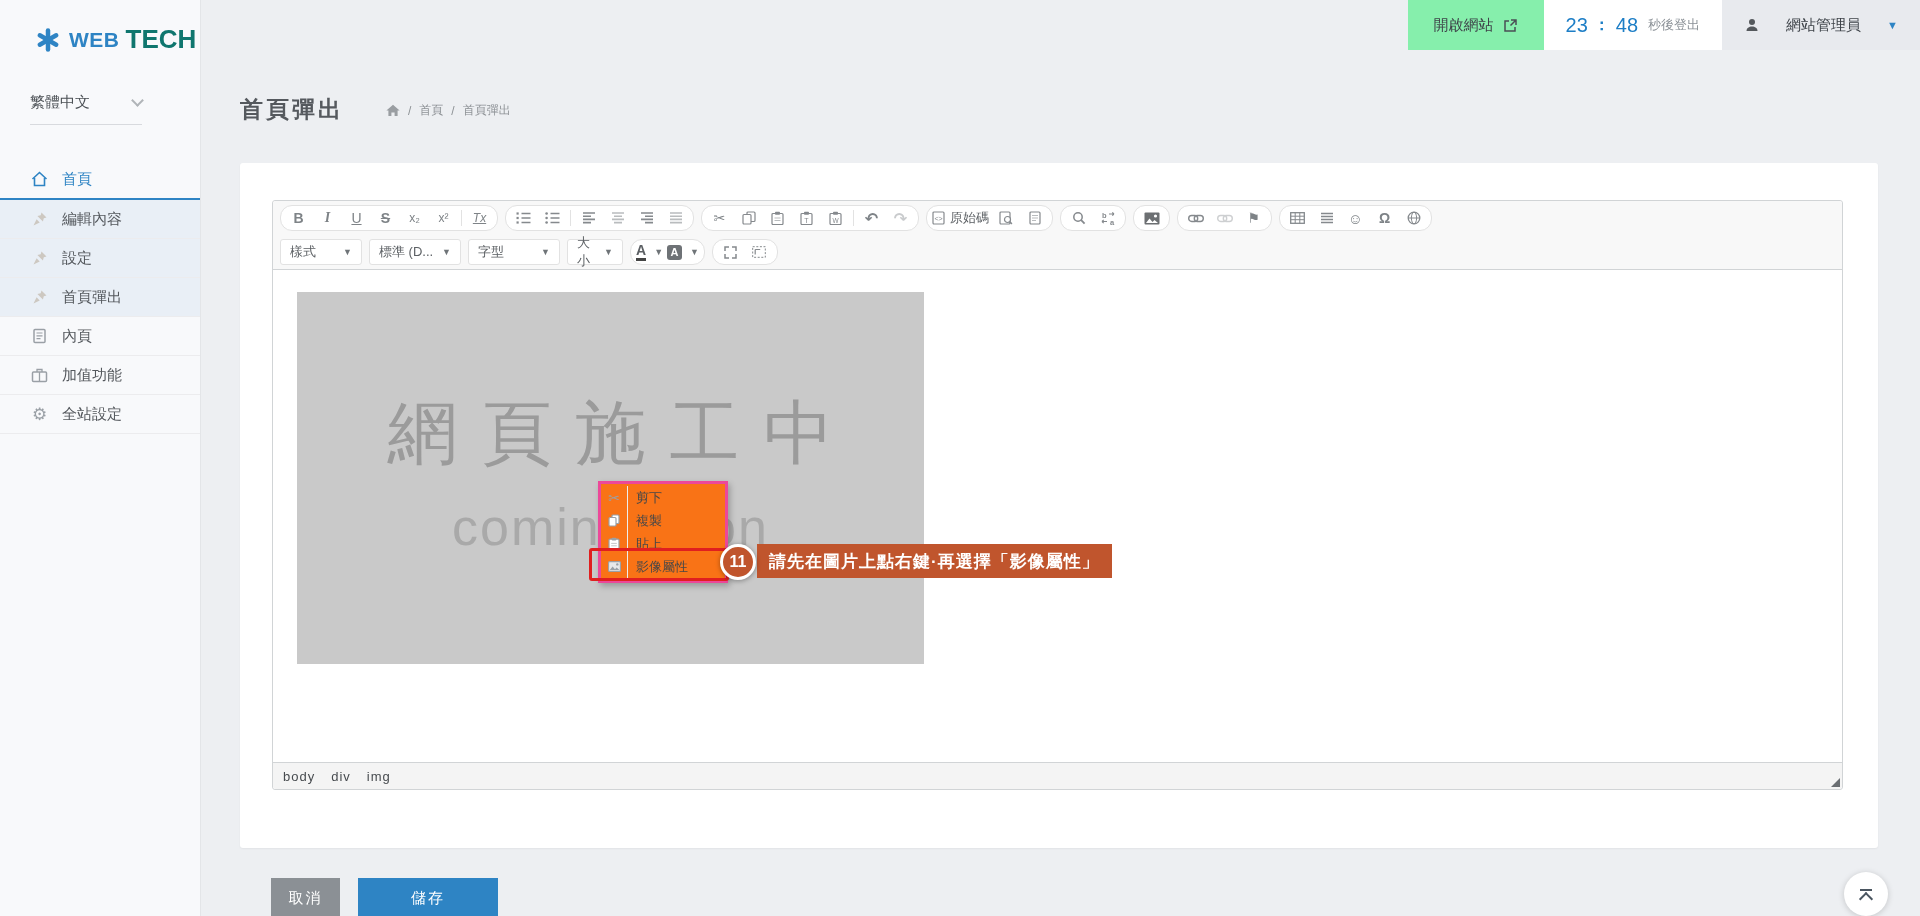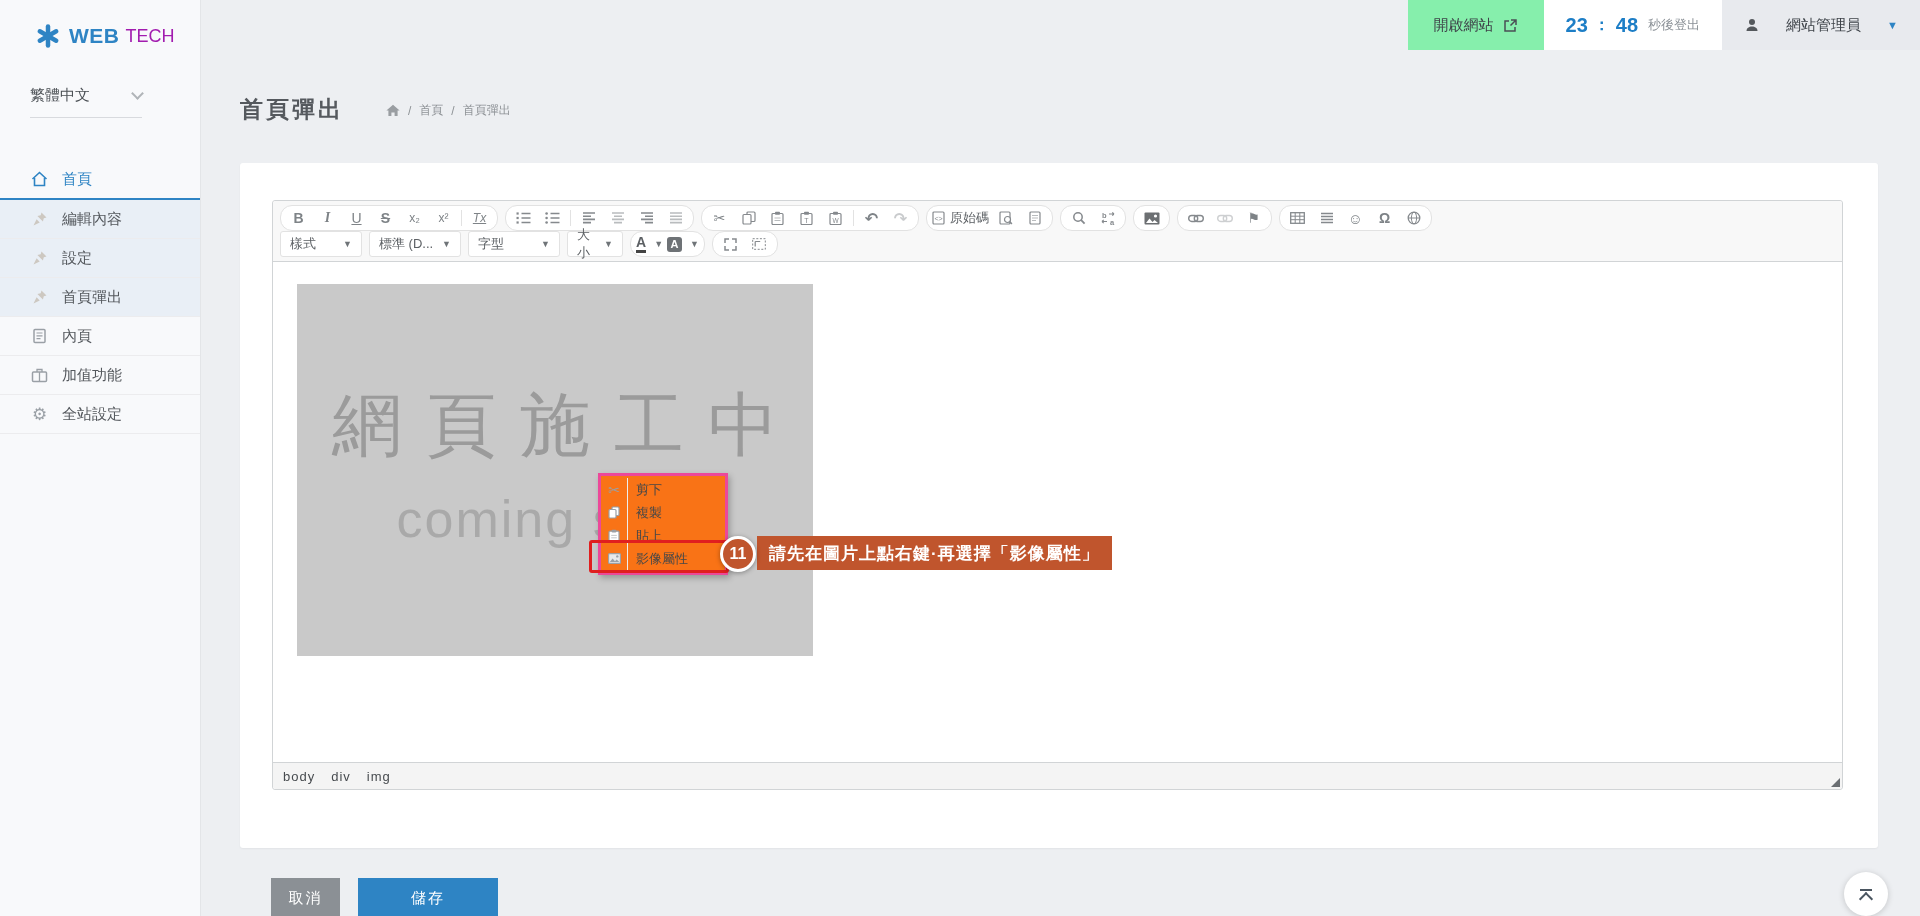--- a/index.html
+++ b/index.html
@@ -5,57 +5,57 @@
   html,body{margin:0;padding:0;}
   body{width:1920px;height:916px;position:relative;overflow:hidden;background:#edeff2;
        font-family:"Liberation Sans","DejaVu Sans",sans-serif;color:#54585d;}
   svg{display:block}
 
   
   .sidebar{position:absolute;left:0;top:0;width:200px;height:916px;background:#f8f9fb;
            border-right:1px solid #e3e5e8;z-index:6}
   .logo{display:flex;align-items:center;gap:9px;padding:24px 0 0 36px}
   .logo-primary{color:#2e84c4;font-size:21px;font-weight:bold;letter-spacing:.5px}
-  .logo-secondary{color:#a21caf;font-size:18px;font-weight:normal;margin-left:-3px}
+  .logo-secondary{color:#0f766e;font-size:26px;font-weight:bold;margin-left:-3px}
   .lang{margin:38px 28px 0 30px;width:112px;padding-bottom:12px;border-bottom:1px solid #d8dade;
         display:flex;justify-content:space-between;align-items:center;font-size:15px;color:#4a4f54;cursor:pointer}
   .chev{width:7px;height:7px;border-right:2px solid #b0b4b8;border-bottom:2px solid #b0b4b8;
         transform:rotate(45deg);margin-top:-4px}
   .nav{position:absolute;left:0;top:160px;width:200px}
   .nav-item{height:38px;display:flex;align-items:center;gap:13px;padding-left:30px;font-size:15px;
             color:#54585d;border-bottom:1px solid #ececee;cursor:pointer;background:#f8f9fb}
   .nav-item.sub{background:#e9eff6}
   .nav-item.active{color:#2e84c4;border-bottom:2px solid #2e84c4}
   .nav-ico{width:19px;display:flex;justify-content:center;align-items:center}
   .g-gear::before{content:"⚙";font-size:17px;color:#9aa0a6;line-height:1}
 
   
   .topbar{position:absolute;left:200px;right:0;top:0;height:50px;display:flex;justify-content:flex-end;z-index:5}
   .seg{display:flex;align-items:center;height:50px}
   .seg-open{background:#86efac;padding:0 26px;gap:9px;font-size:15px;color:#3e4349;cursor:pointer}
   .seg-timer{background:#ffffff;padding:0 22px;gap:4px}
-  .t-num{color:#1d7ec6;font-size:20px;font-weight:bold}
+  .t-num{color:#1d7ec6;font-size:20px;font-weight:normal}
   .t-colon{color:#1d7ec6;font-size:16px;font-weight:bold;margin:0 2px}
   .t-suffix{color:#8a9096;font-size:13px;margin-left:6px}
   .seg-user{background:#e8eaee;padding:0 22px;gap:26px;font-size:15px;color:#3e4349;cursor:pointer}
   .caret-blue{color:#2e84c4;font-size:11px}
 
   
   .page-head{position:absolute;left:240px;top:94px;display:flex;align-items:baseline;z-index:4}
   .page-title{font-size:23px;font-weight:bold;letter-spacing:3px;color:#55595e;margin:0}
   .breadcrumb{margin-left:42px;display:flex;align-items:center;gap:8px;font-size:12px;color:#8e9296}
 
   
   .card{position:absolute;left:240px;top:163px;width:1638px;height:685px;background:#fff;
         border-radius:3px;box-shadow:0 1px 2px rgba(0,0,0,.05);z-index:1}
   .editor{position:absolute;left:32px;top:37px;width:1571px;height:590px;border:1px solid #d1d4d6;
           border-radius:3px;display:flex;flex-direction:column;box-sizing:border-box}
   .toolbar{background:#f8f8f8;border-bottom:1px solid #d1d4d6;padding:4px 7px;border-radius:3px 3px 0 0}
   .tb-row{display:flex;gap:7px}
-  .tb-row + .tb-row{margin-top:0}
+  .tb-row + .tb-row{margin-top:8px}
   .tb-group{background:#fff;border:1px solid #e2e2e2;border-radius:12px;display:flex;align-items:center;
             padding:0 3px;height:26px;box-sizing:border-box}
   .tb-btn{min-width:25px;height:22px;display:flex;align-items:center;justify-content:center;
           color:#7e8387;font-size:14px;cursor:pointer;padding:0 2px}
   .tb-sep{width:1px;height:16px;background:#e2e2e2;margin:0 3px}
   .tb-select{background:#fff;border:1px solid #e2e2e2;border-radius:3px;height:26px;box-sizing:border-box;
              display:flex;align-items:center;justify-content:space-between;padding:0 9px;font-size:13px;
              color:#5c6064;cursor:pointer}
   .sel-caret{color:#6f7478;font-size:9px;margin-left:8px}
   .src-label{font-size:13px;color:#5c6064;margin-left:5px}
@@ -74,21 +74,21 @@
   .g-omega::before{content:"Ω";font-size:14px;font-weight:bold}
   .g-flag::before{content:"⚑";font-size:14px}
   .fc-a{font-size:14px;color:#5c6064;border-bottom:3px solid #444;line-height:1.1;font-weight:bold}
   .fc-a::before{content:"A"}
   .bc-a{font-size:11px;color:#fff;background:#6e7276;border-radius:3px;width:15px;height:15px;
         display:flex;align-items:center;justify-content:center;font-weight:bold}
   .bc-a::before{content:"A"}
 
   
   .content{position:relative;flex:1;background:#fff;overflow:hidden}
-  .ph-img{position:absolute;left:24px;top:22px;width:516px;height:372px;background:#c9c9c9;
+  .ph-img{position:absolute;left:24px;top:22px;width:627px;height:372px;background:#c9c9c9;
           display:flex;flex-direction:column;align-items:center;padding-top:106px;box-sizing:border-box;cursor:context-menu}
   .ph1{font-size:70px;color:#9b9b9b;letter-spacing:24px;line-height:1;text-indent:24px;white-space:nowrap}
   .ph2{font-size:52px;color:#a9a9a9;letter-spacing:2px;line-height:1.2;margin-top:28px;white-space:nowrap}
 
   .ctx{position:absolute;left:325px;top:211px;width:124px;background:#f97316;border:3px solid #ec4899;
        box-shadow:2px 3px 6px rgba(0,0,0,.25);padding:2px 0;z-index:3}
   .ctx-item{display:flex;align-items:center;height:23px;font-size:13px;color:#484848;cursor:pointer}
   .ctx-ico{width:26px;height:100%;display:flex;align-items:center;justify-content:center;
            border-right:1px solid #ededed;color:#9aa0a6;font-size:12px}
   .ctx-label{padding-left:8px}

